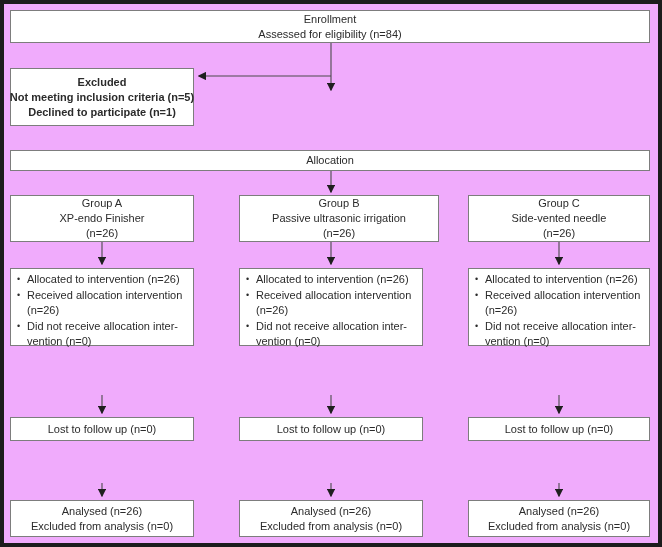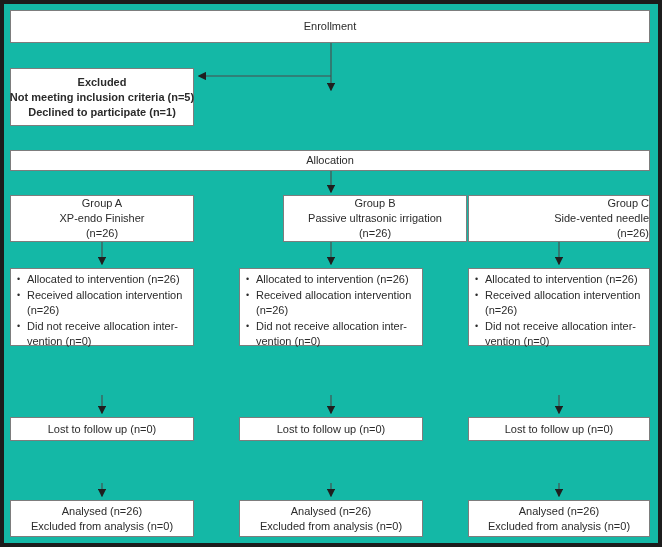--- a/index.html
+++ b/index.html
@@ -1,18 +1,18 @@
 <!DOCTYPE html>
 <html><head>
 <meta charset="utf-8">
 <style>
   html,body{margin:0;padding:0;background:#ffffff;}
   .canvas{
     position:relative;width:662px;height:547px;overflow:hidden;
-    font-family:"Liberation Sans",sans-serif;color:#2b2b2b;background:#14b8a6;
+    font-family:"Liberation Sans",sans-serif;color:#2b2b2b;background:#f0abfc;
   }
   .frame{position:absolute;inset:0;border:4px solid #1c1c1c;pointer-events:none;z-index:3;}
   .arrows{position:absolute;left:0;top:0;width:662px;height:547px;z-index:1;}
   .box{
     position:absolute;box-sizing:border-box;z-index:2;
     border:1px solid #7d7d7d;background:#ffffff;
     display:flex;flex-direction:column;align-items:center;justify-content:center;
     font-size:11px;line-height:15px;text-align:center;
   }
   .ln{white-space:nowrap;}
@@ -43,44 +43,45 @@
       <line x1="331" y1="395" x2="331" y2="413" marker-end="url(#ah)"></line>
       <line x1="559" y1="395" x2="559" y2="413" marker-end="url(#ah)"></line>
       <line x1="102" y1="483" x2="102" y2="496" marker-end="url(#ah)"></line>
       <line x1="331" y1="483" x2="331" y2="496" marker-end="url(#ah)"></line>
       <line x1="559" y1="483" x2="559" y2="496" marker-end="url(#ah)"></line>
     </g>
   </svg>
 
   <div class="box" style="left:10px;top:10px;width:640px;height:33px;">
     <div class="ln">Enrollment</div>
+    <div class="ln">Assessed for eligibility (n=84)</div>
   </div>
 
   <div class="box" style="left:10px;top:68px;width:184px;height:58px;font-weight:bold;">
     <div class="ln">Excluded</div>
     <div class="ln">Not meeting inclusion criteria (n=5)</div>
     <div class="ln">Declined to participate (n=1)</div>
   </div>
 
 
   <div class="box" style="left:10px;top:150px;width:640px;height:21px;align-items:center;">
     <div class="ln">Allocation</div>
   </div>
 
   <div class="box" style="left:10px;top:195px;width:184px;height:47px;">
     <div class="ln">Group A</div>
     <div class="ln">XP-endo Finisher</div>
     <div class="ln">(n=26)</div>
   </div>
-  <div class="box" style="left:239px;top:195px;width:184px;height:47px;margin-left:44px;">
+  <div class="box" style="left:239px;top:195px;width:200px;height:47px;">
     <div class="ln">Group B</div>
     <div class="ln">Passive ultrasonic irrigation</div>
     <div class="ln">(n=26)</div>
   </div>
-  <div class="box" style="left:468px;top:195px;width:182px;height:47px;align-items:flex-end;">
+  <div class="box" style="left:468px;top:195px;width:182px;height:47px;">
     <div class="ln">Group C</div>
     <div class="ln">Side-vented needle</div>
     <div class="ln">(n=26)</div>
   </div>
 
   <div class="box bullets" style="left:10px;top:268px;width:184px;height:78px;">
     <div class="bullet-row">
       <span class="bullet-dot">•</span>
       <span class="bullet-text">Allocated to intervention (n=26)</span>
     </div>

